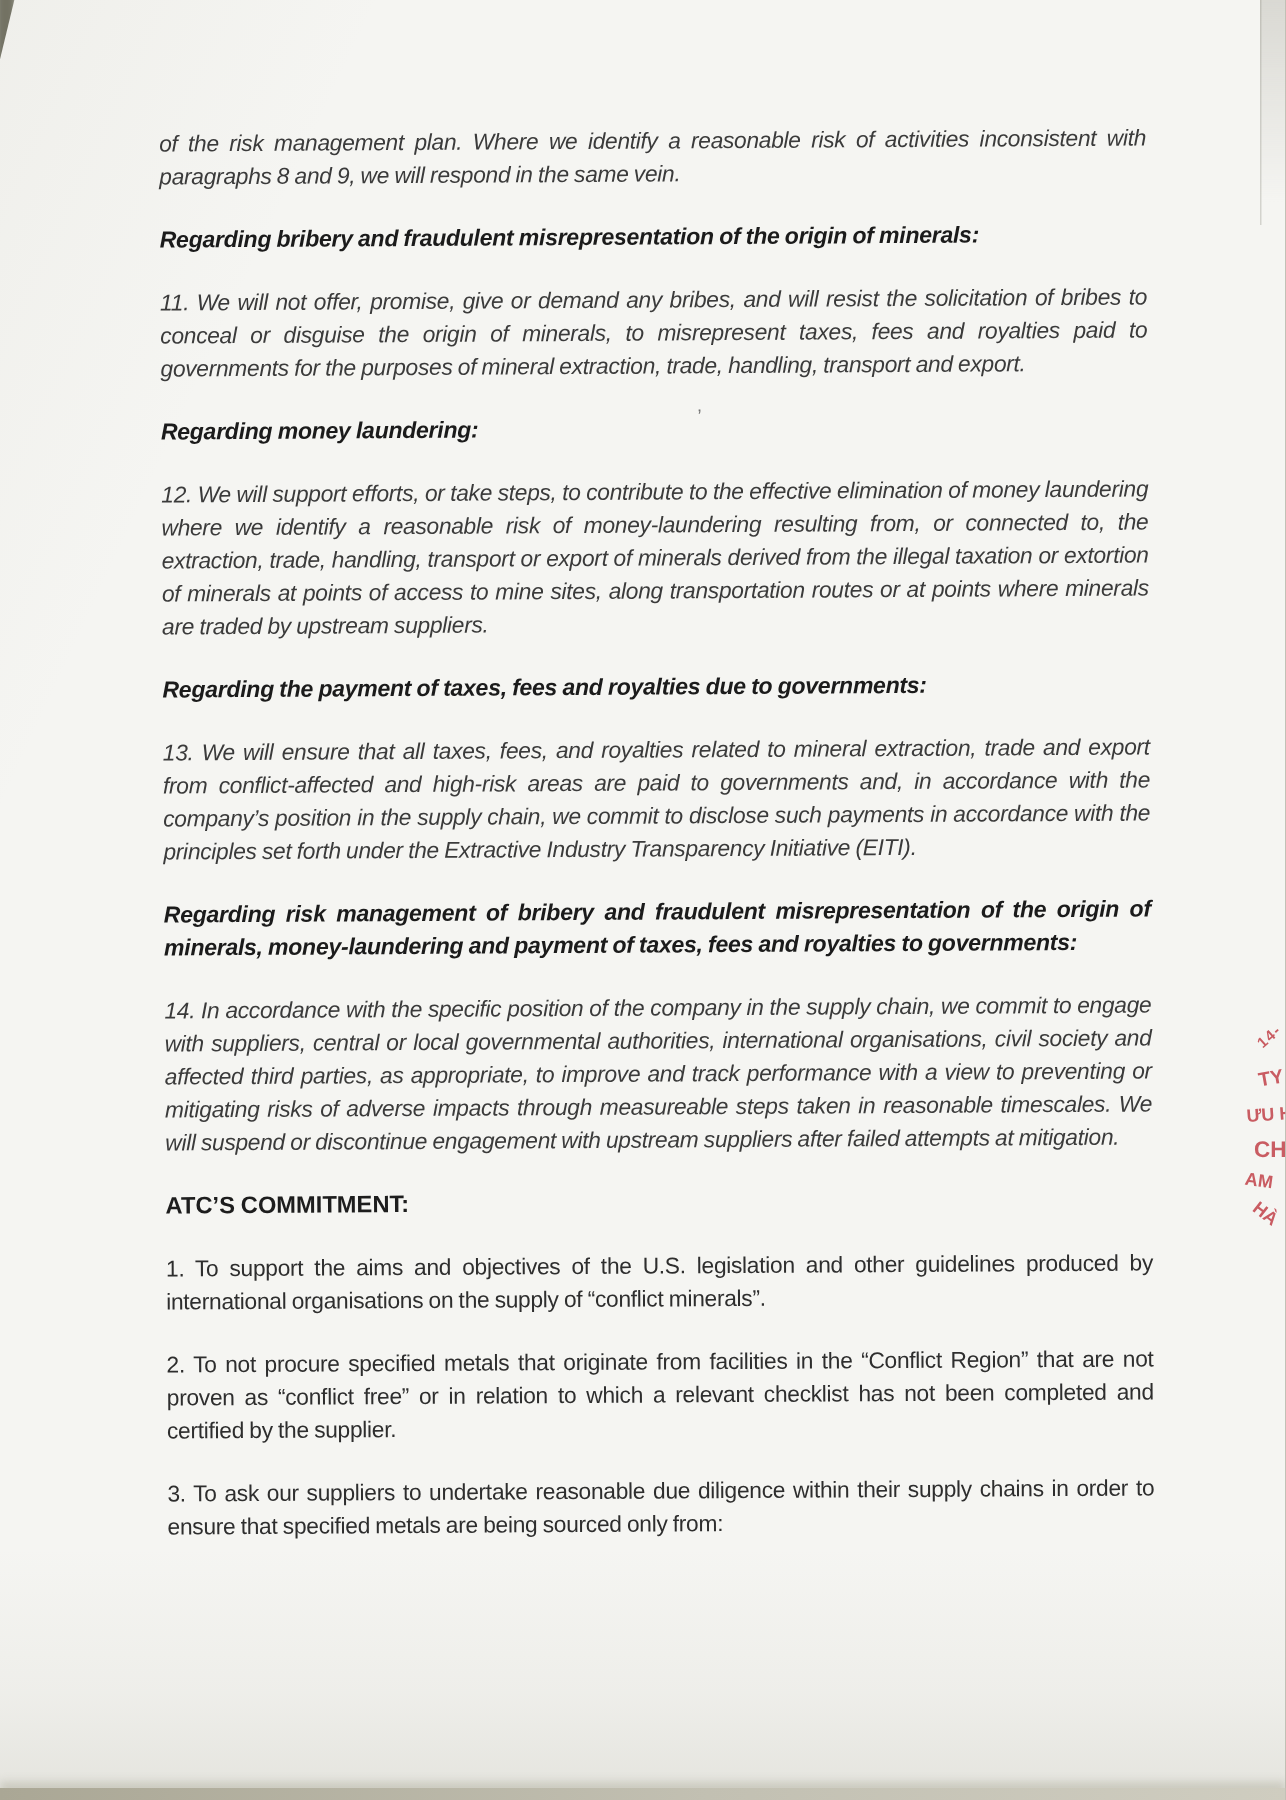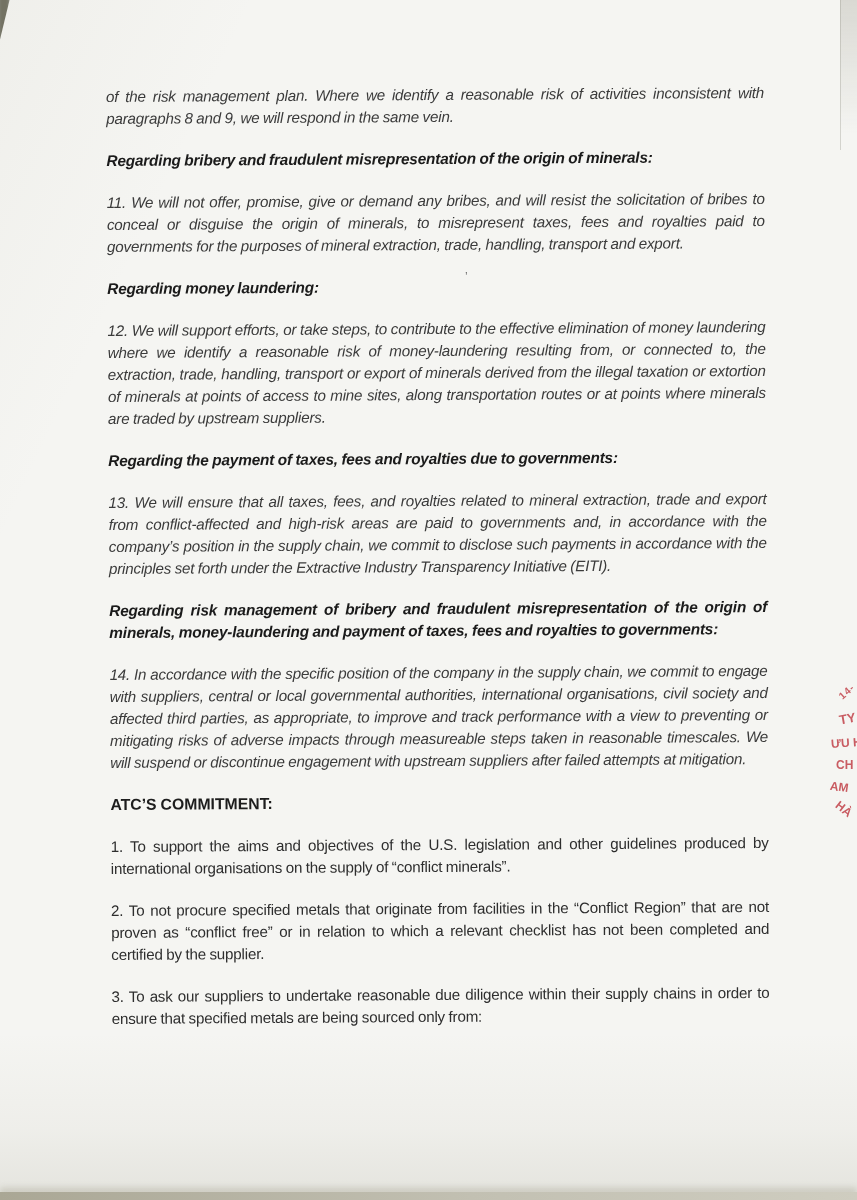--- a/index.html
+++ b/index.html
@@ -100,21 +100,21 @@
     position: absolute;
     color: #c3484f;
     font-weight: bold;
     opacity: 0.88;
     white-space: nowrap;
     font-family: "Liberation Sans", sans-serif;
   }
   .frag-0 { left: 838px; top: 686px; font-size: 10px; transform: rotate(-42deg); letter-spacing: 1px; }
   .frag-1 { left: 839px; top: 711px; font-size: 13px; transform: rotate(-10deg); }
   .frag-2 { left: 831px; top: 736px; font-size: 12px; transform: rotate(-4deg); }
-  .frag-3 { left: 836px; top: 758px; font-size: 12px; }
+  .frag-3 { left: 836px; top: 758px; font-size: 15px; }
   .frag-4 { left: 830px; top: 780px; font-size: 12px; transform: rotate(8deg); }
   .frag-5 { left: 835px; top: 802px; font-size: 12px; transform: rotate(38deg); }
 </style>
 </head>
 <body>
 
 <div class="page">
 
   <div class="content">
 

